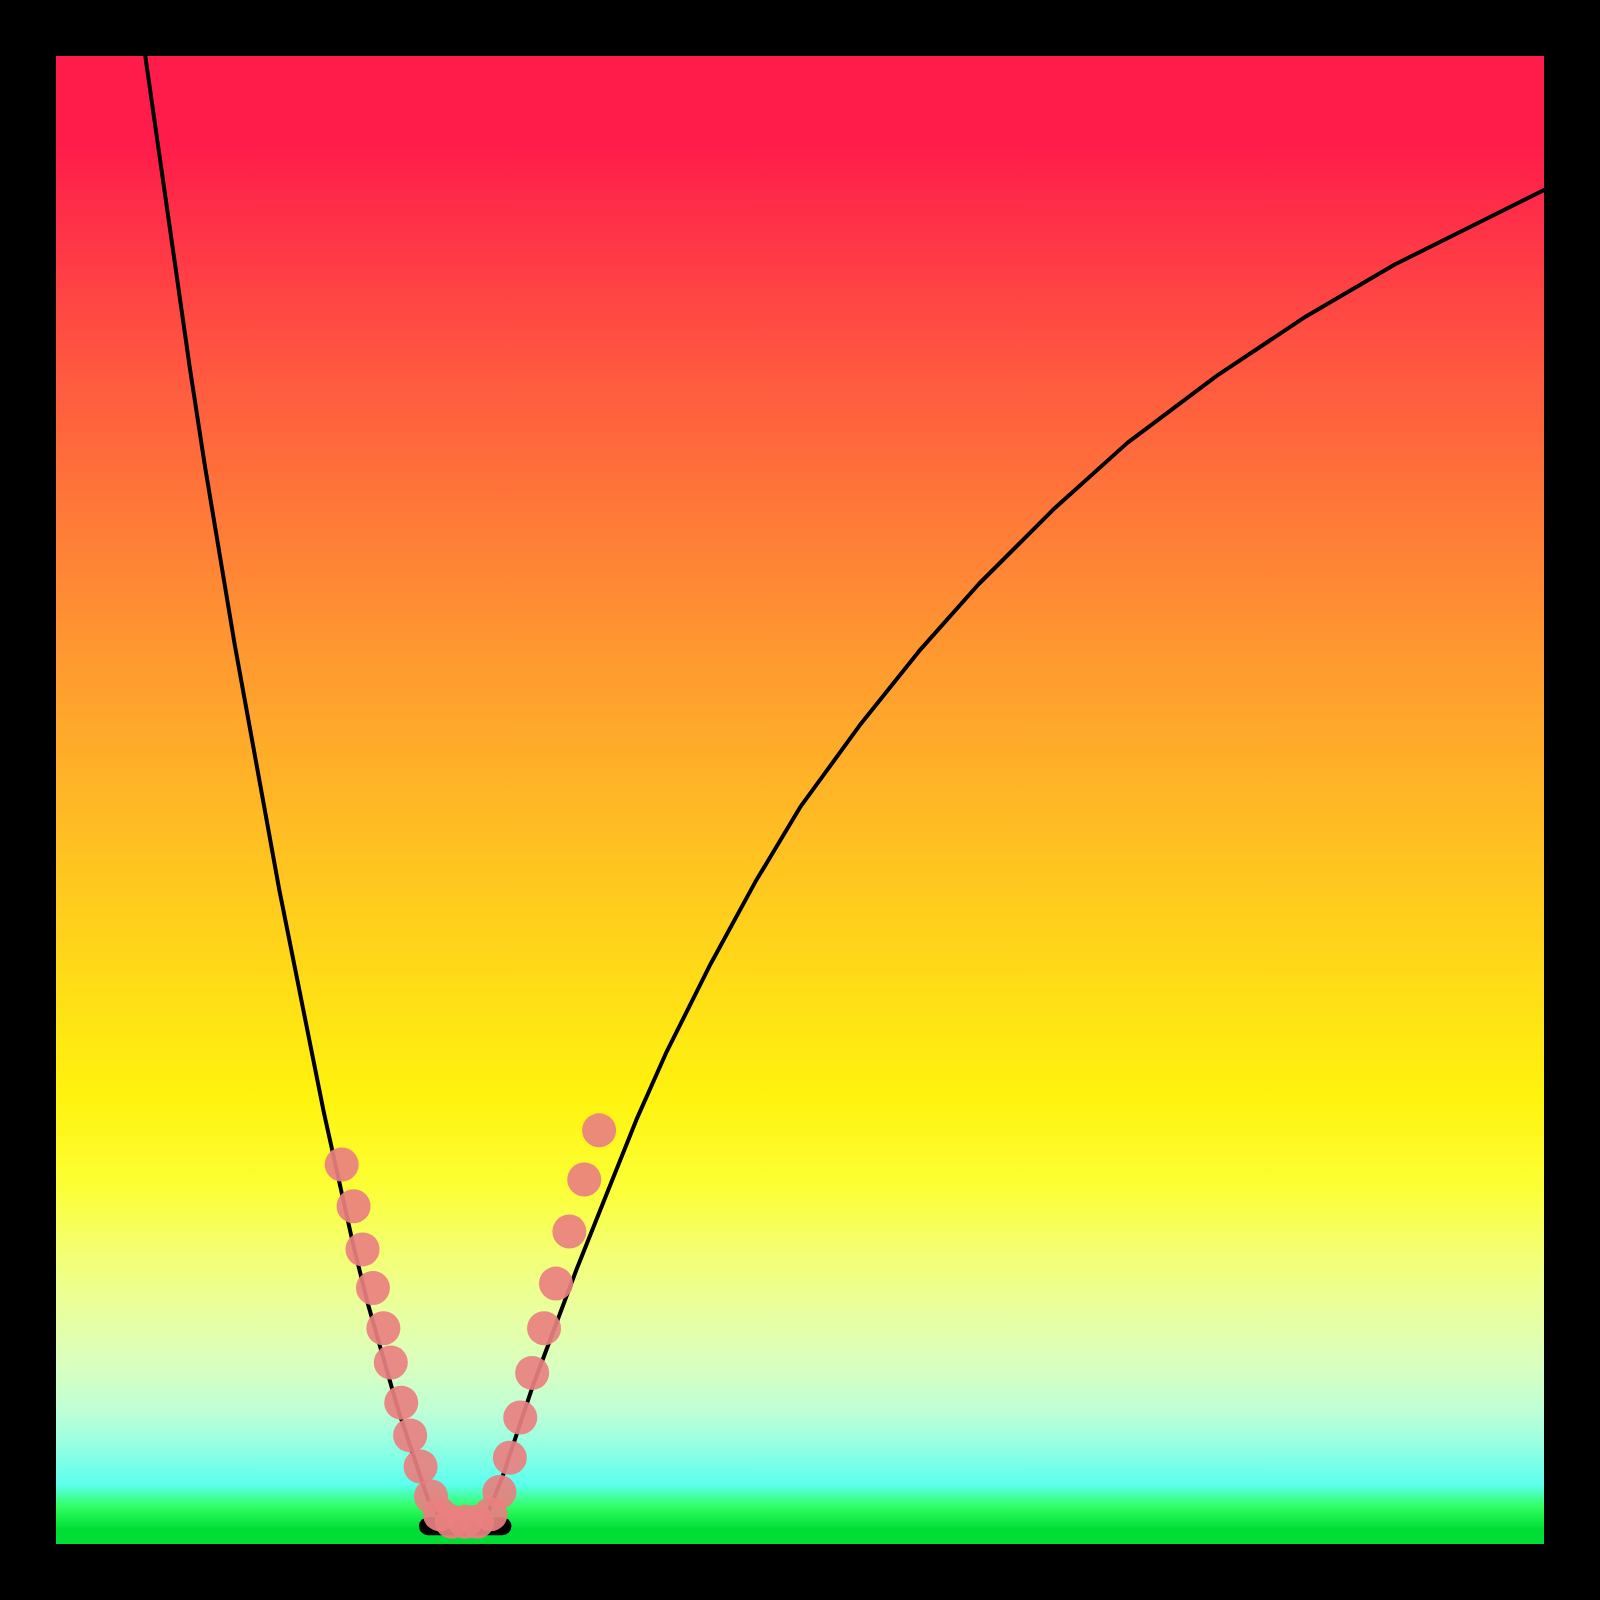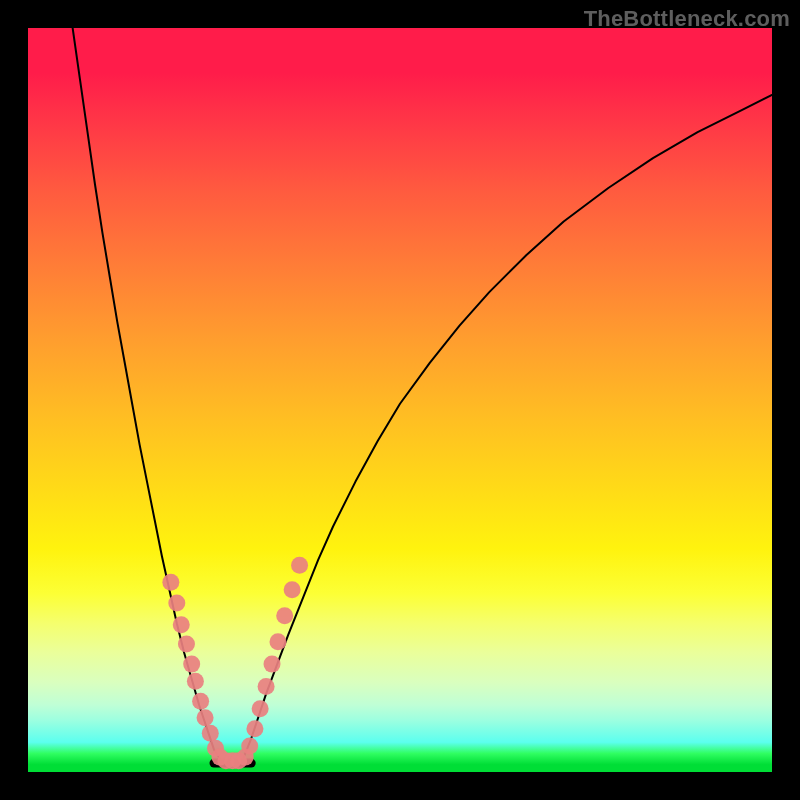--- a/index.html
+++ b/index.html
@@ -58,21 +58,20 @@
     top: 28px;
     width: 744px;
     height: 744px;
     z-index: 2;
   }
 </style>
 </head>
 <body>
 
 <div class="frame">
-  <div class="watermark">TheBottleneck.com</div>
   <div class="plot-area"></div>
   <svg class="curves" viewBox="0 0 744 744" preserveAspectRatio="none">
     <g id="curve-layer">
         <path d="M44.64 0.00 L52.08 52.08 L59.52 104.16 L66.96 156.24 L74.40 204.60 L81.84 249.24 L89.28 293.88 L96.72 334.80 L104.16 375.72 L111.60 416.64 L119.04 453.84 L126.48 491.04 L133.92 528.24 L141.36 561.72 L148.80 595.20 L156.24 624.96 L163.68 651.00 L171.12 677.04 L178.56 699.36 L186.00 721.68 L193.44 732.84" fill="none" stroke="#000" stroke-width="2" stroke-linecap="round" stroke-linejoin="round"></path>
         <path d="M215.76 729.12 L223.20 710.52 L230.64 688.20 L238.08 665.88 L249.24 636.12 L260.40 606.36 L275.28 569.16 L290.16 531.96 L305.04 498.48 L327.36 453.84 L349.68 412.92 L372.00 375.72 L401.76 334.80 L431.52 297.60 L461.28 264.12 L498.48 226.92 L535.68 193.44 L580.32 159.96 L624.96 130.20 L669.60 104.16 L714.24 81.84 L744.00 66.96" fill="none" stroke="#000" stroke-width="2" stroke-linecap="round" stroke-linejoin="round"></path>
         <path d="M186.00 735.07 L223.20 735.07" fill="none" stroke="#000" stroke-width="9" stroke-linecap="round" stroke-linejoin="round"></path>
       </g>
     <g id="marker-layer">
         <circle cx="142.85" cy="554.28" r="8.5" fill="#e98080" fill-opacity="0.92"></circle>
         <circle cx="148.80" cy="575.11" r="8.5" fill="#e98080" fill-opacity="0.92"></circle>

